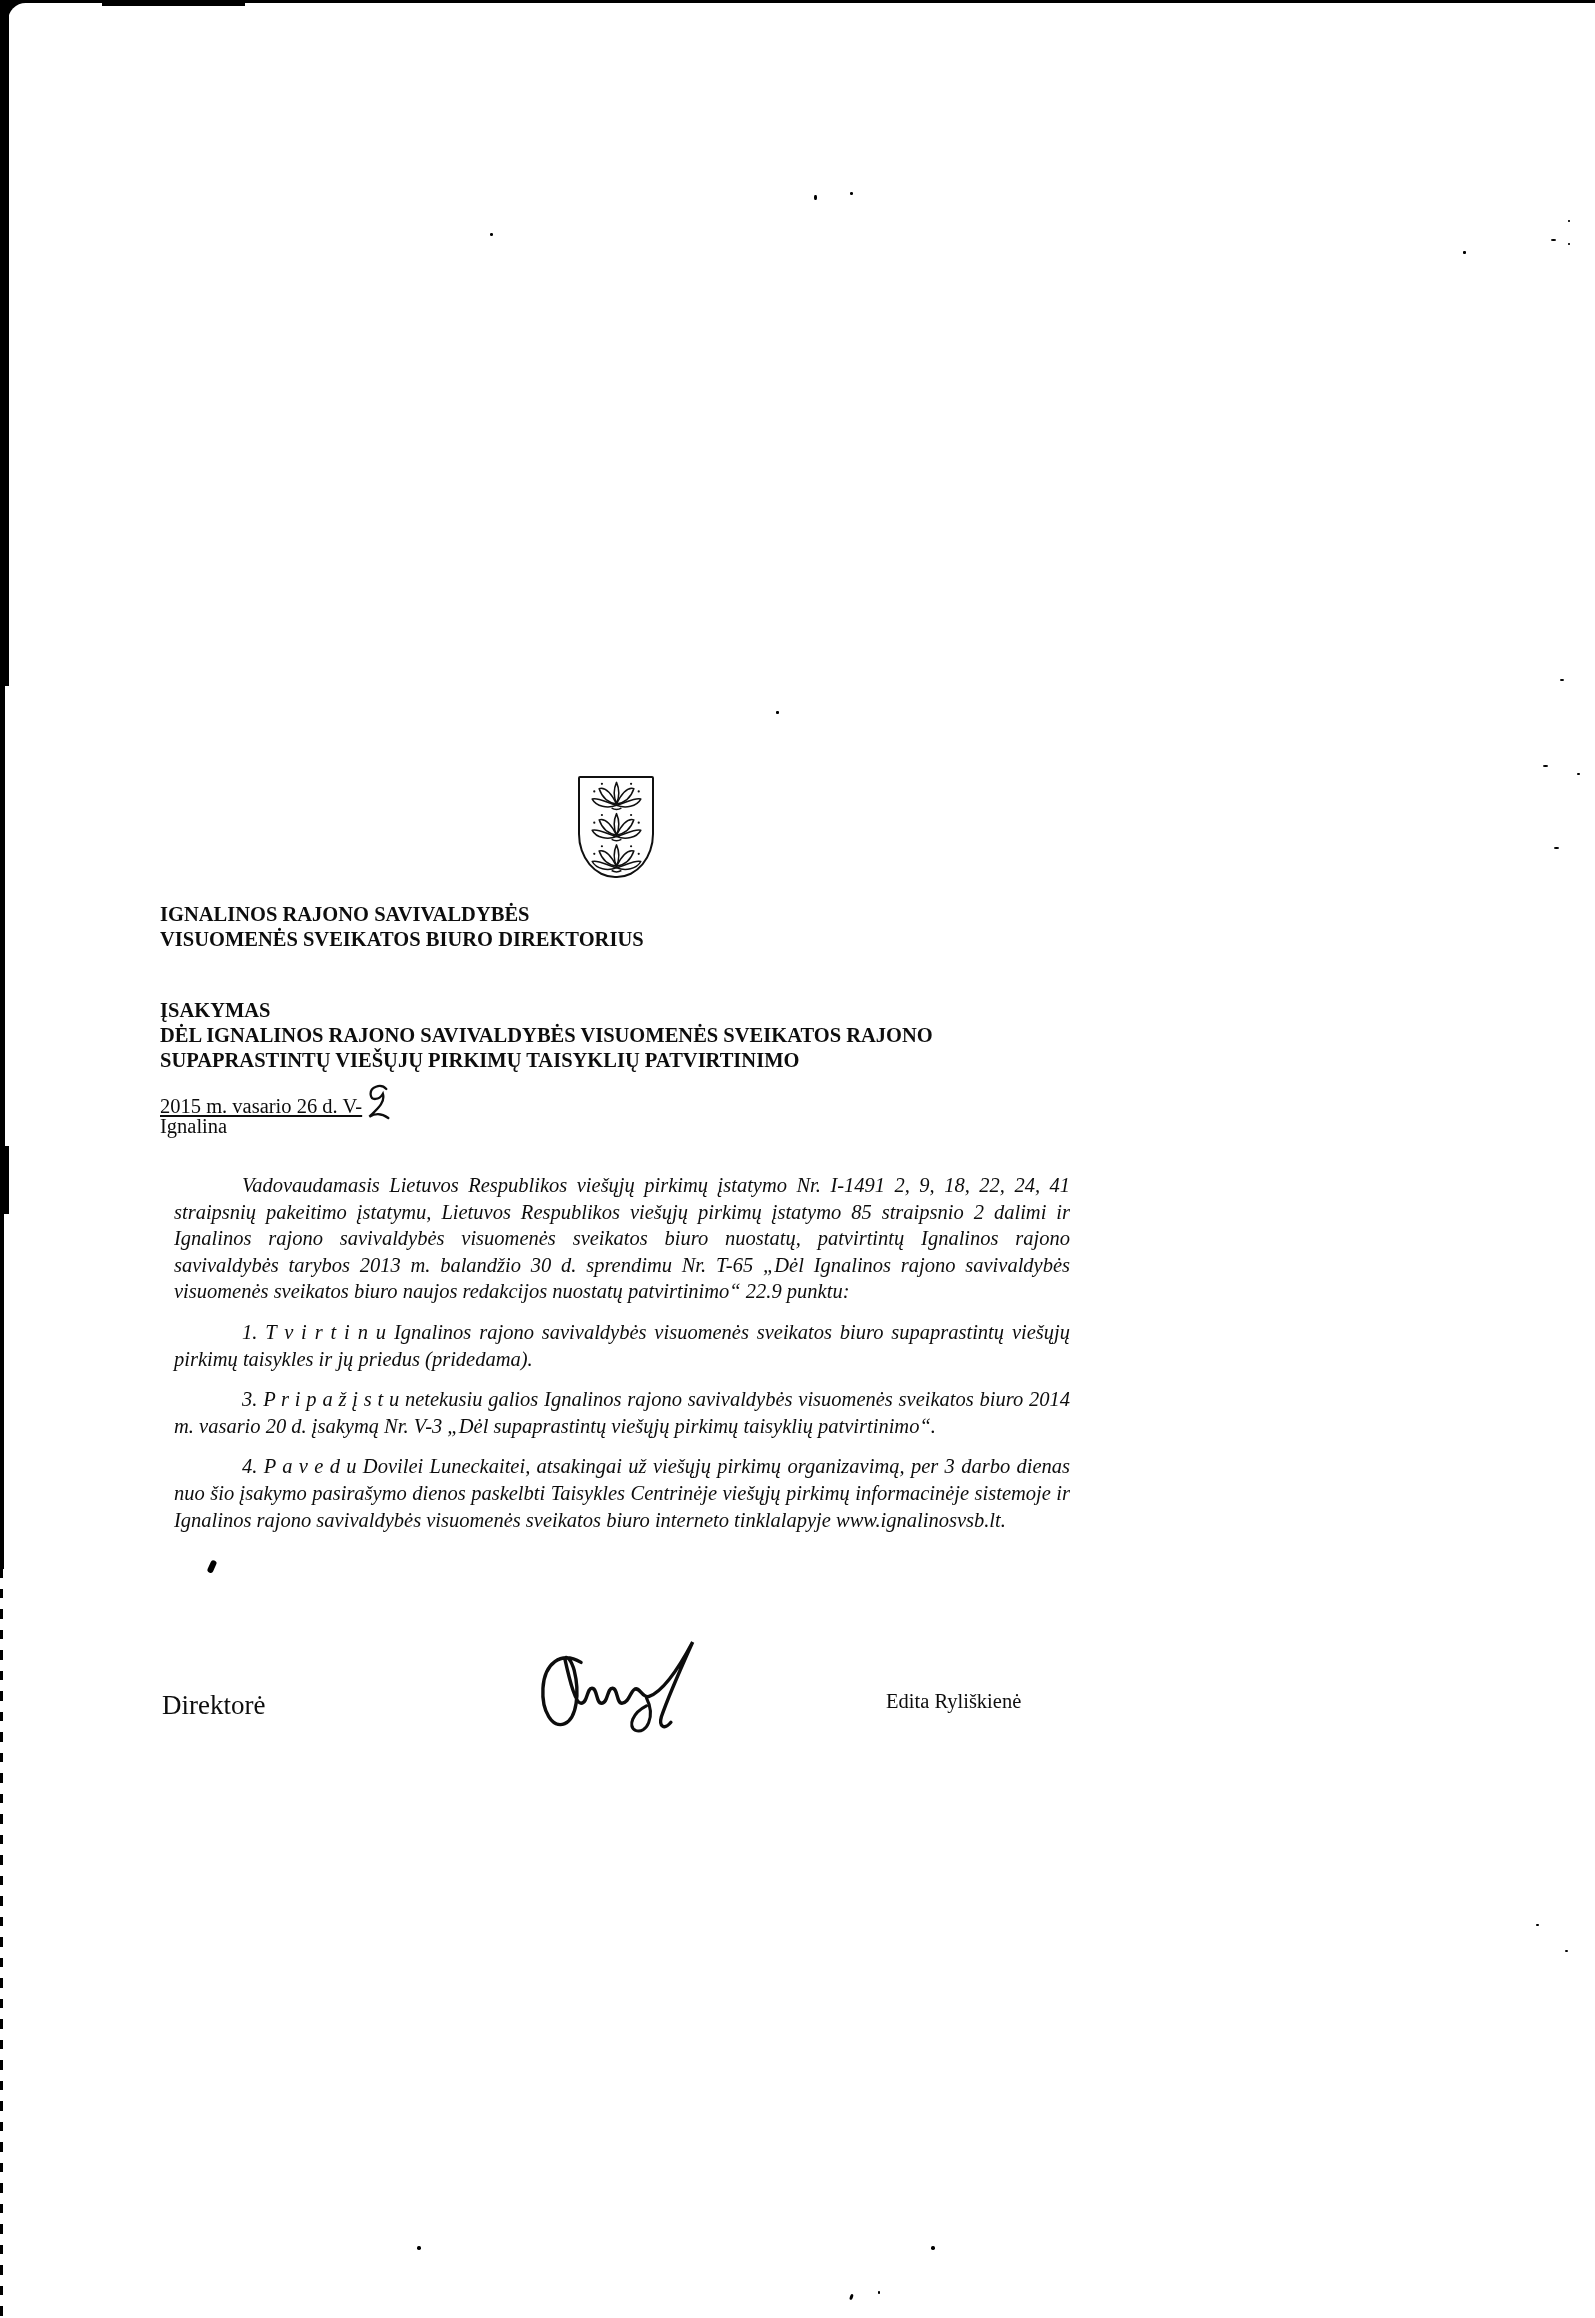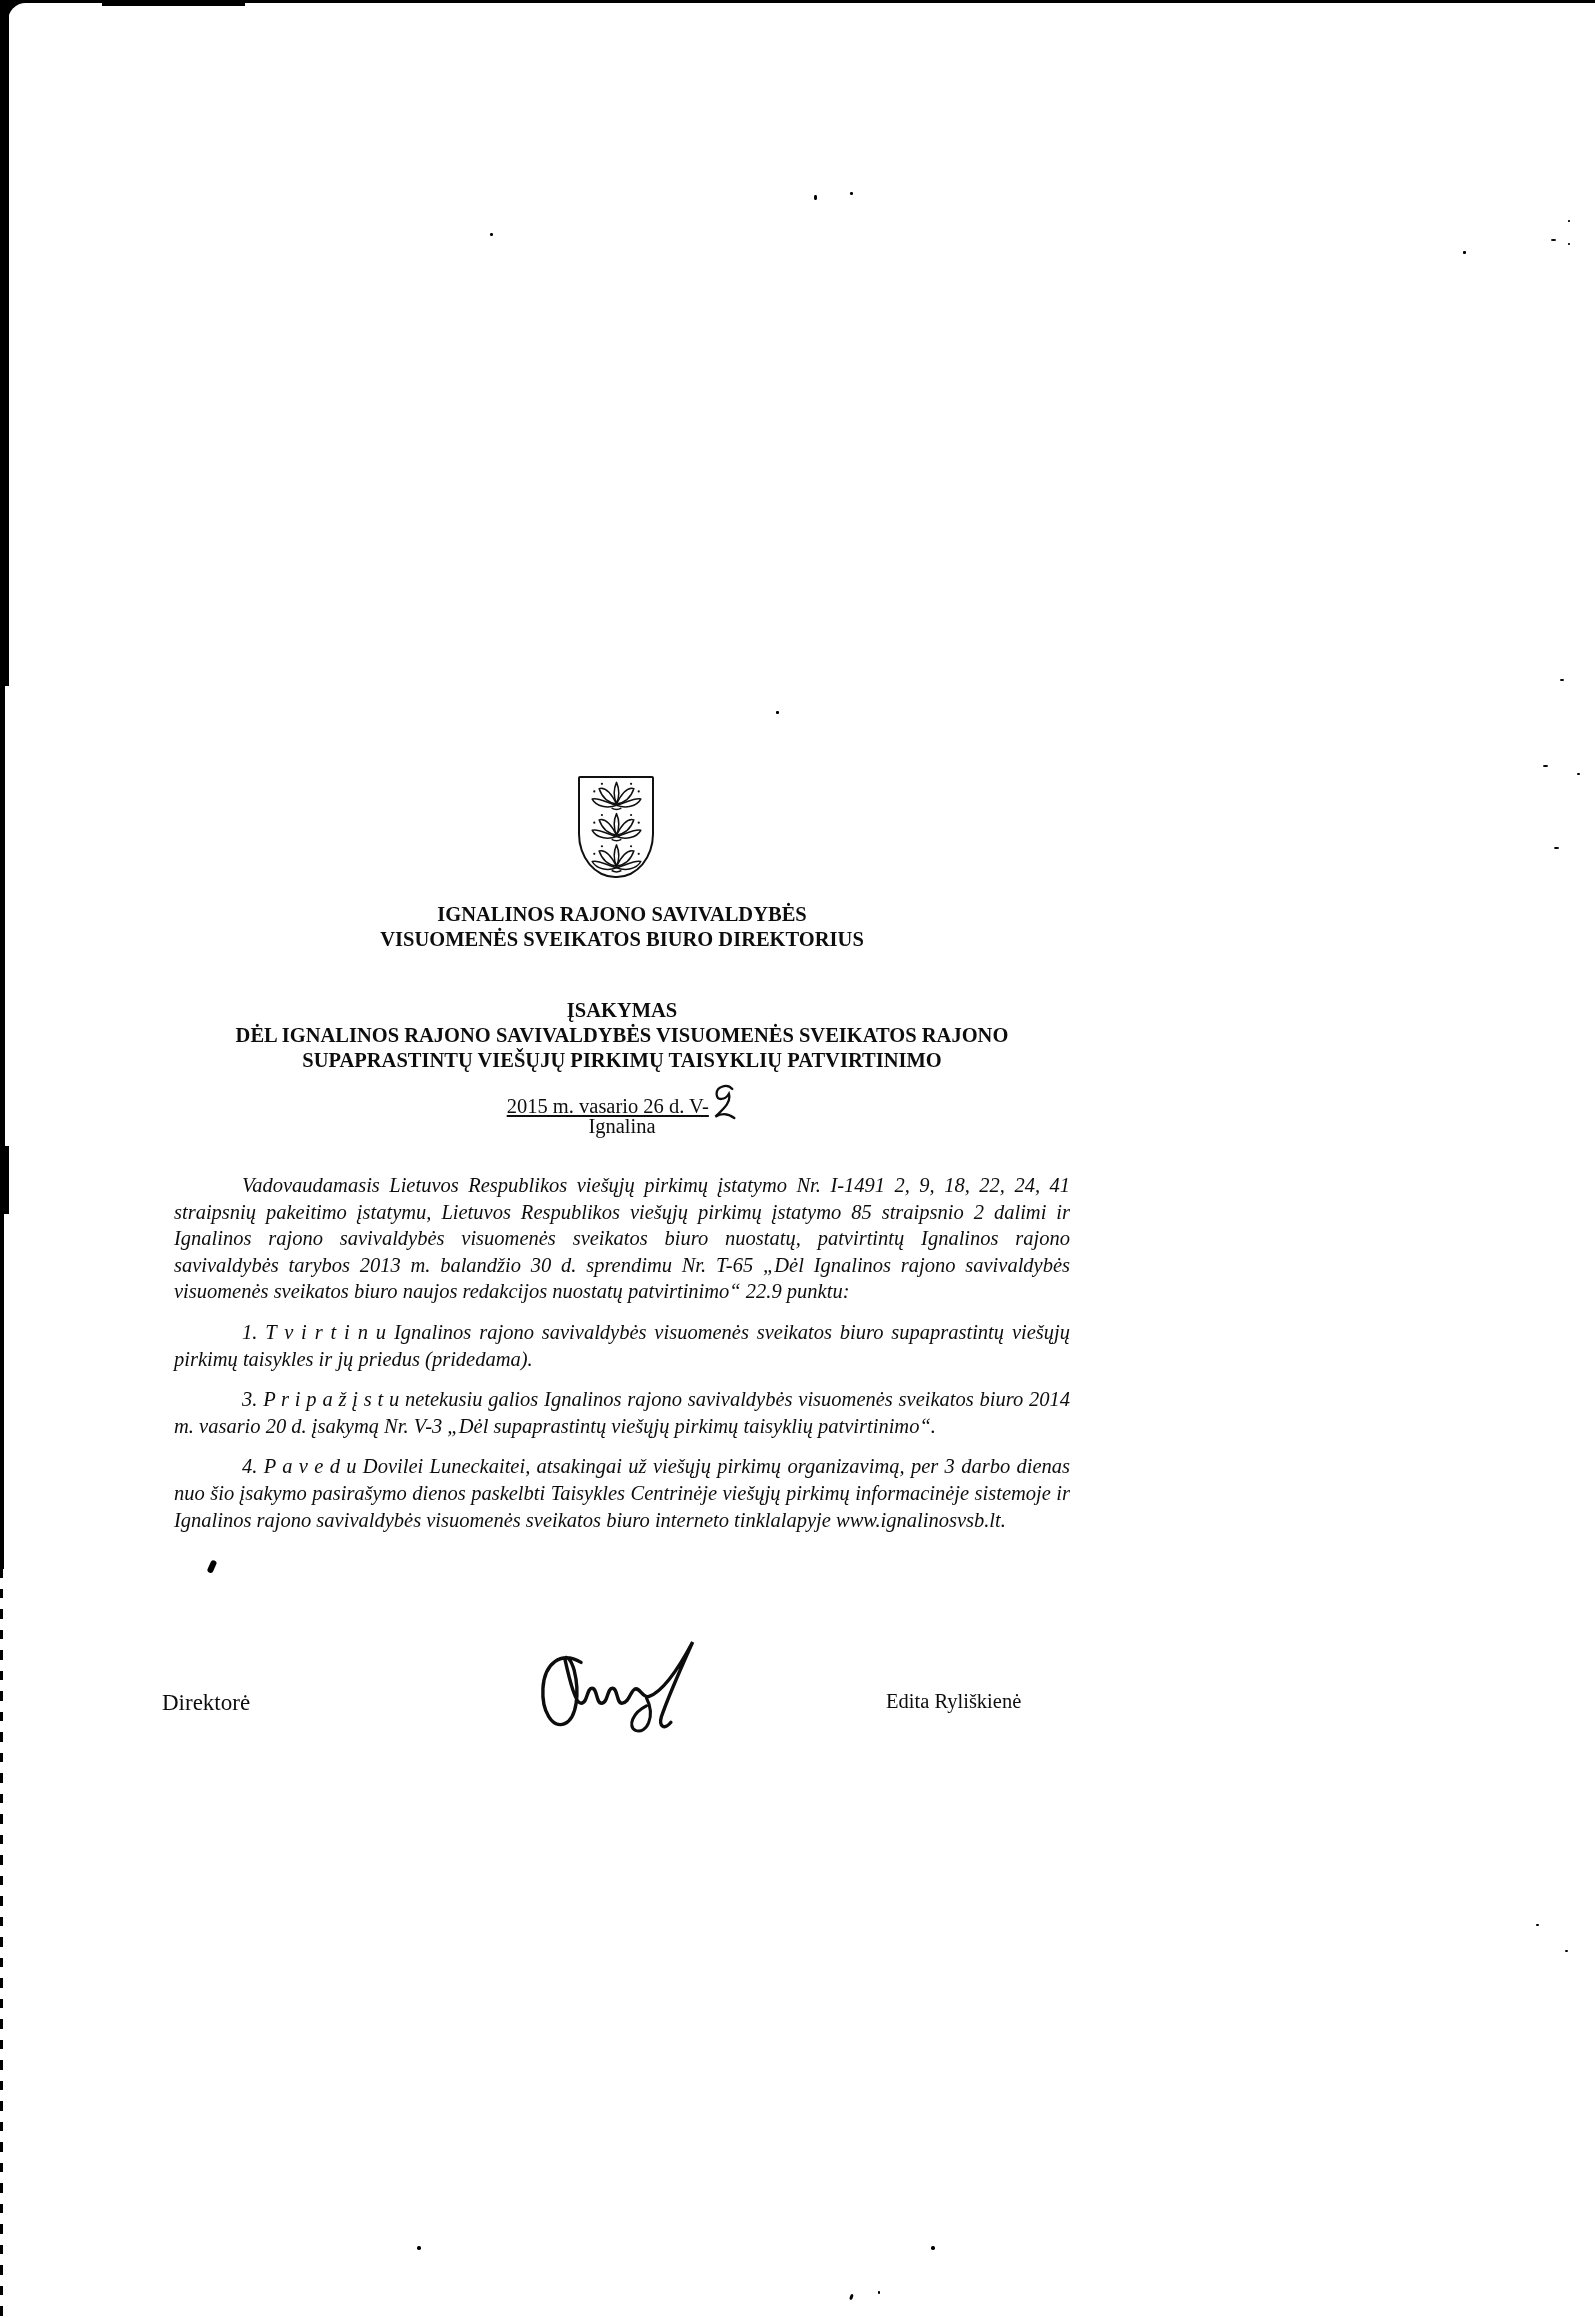--- a/index.html
+++ b/index.html
@@ -29,28 +29,28 @@
   
   .emblem{
     position:absolute;left:578px;top:776px;width:76px;height:102px;
     border:2px solid #101010;
     border-radius:2px 2px 37px 37px / 2px 2px 44px 44px;
     display:flex;align-items:center;justify-content:center;
     box-sizing:border-box;background:#fff;
   }
   
   .col{position:absolute;left:160px;width:924px;}
-  .center{text-align:center;}
+  .center{}
   .org-header{top:902px;font-weight:bold;font-size:20.5px;line-height:25px;}
   .title-block{top:982px;font-weight:bold;font-size:20.5px;line-height:25px;margin-top:16px;}
   .date-block{top:1084px;font-size:20.5px;line-height:25px;text-decoration:underline;}
   .place-block{top:1114px;font-size:20.5px;line-height:25px;}
   .body-text{top:1158px;font-size:20.5px;line-height:26.6px;text-align:justify;}
   .body-text p{margin:14px;text-indent:68px;font-style:italic;}
-  .sig-label{position:absolute;left:162px;top:1690px;font-size:23px;}
+  .sig-label{position:absolute;left:162px;top:1690px;font-size:27px;}
   .sig-name{position:absolute;left:886px;top:1690px;font-size:20.5px;text-align:center;}
   .sig-script{position:absolute;left:513px;top:1635px;}
   .hand2{display:inline-block;vertical-align:-8.2px;margin-left:1.4px;}
 </style>
 </head>
 <body>
 
 <div class="page">
 
   <div class="edge" style="left:0;top:0;width:1596px;height:3.4px;"></div>

